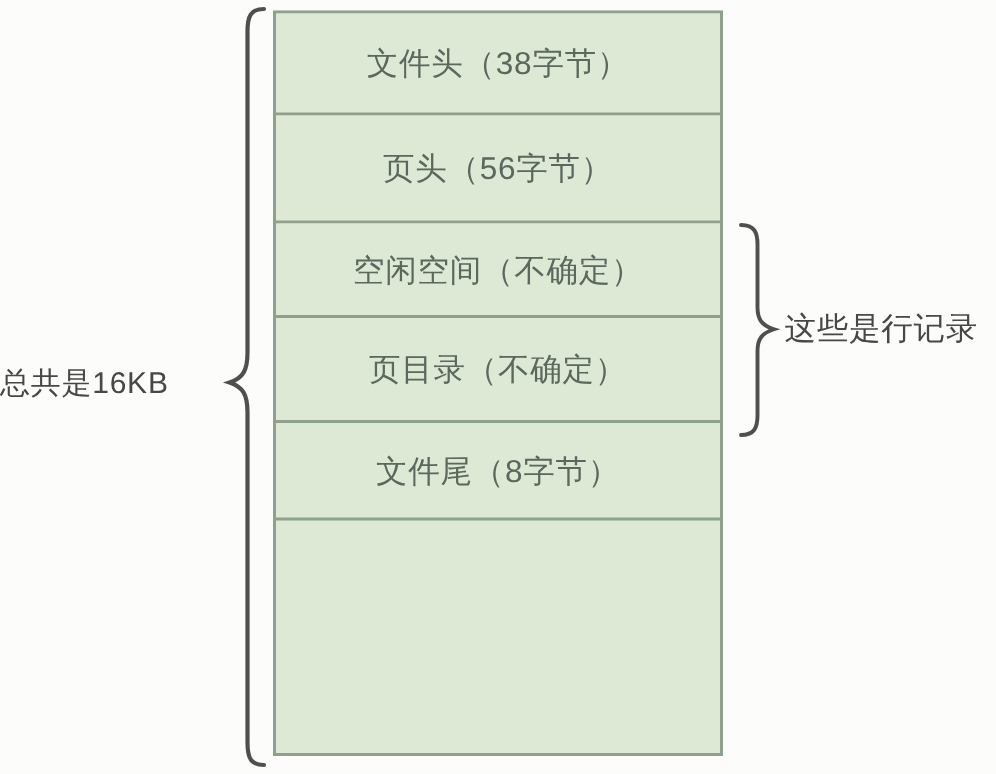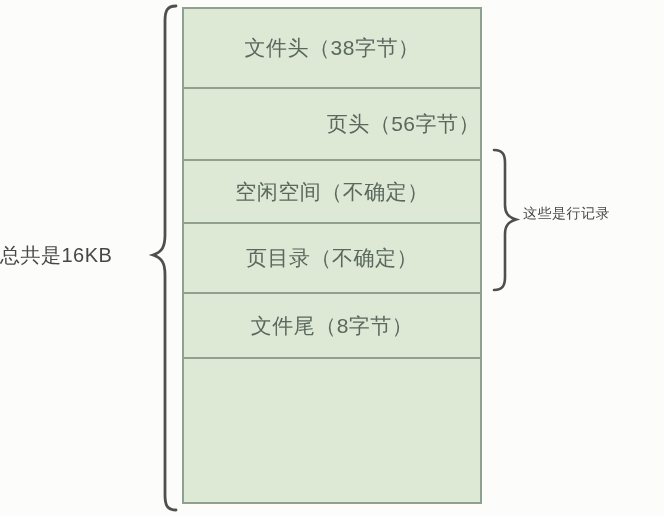--- a/index.html
+++ b/index.html
@@ -18,40 +18,40 @@
     box-sizing:border-box;border:2px solid var(--box-border);
     background:var(--box-fill);
     display:flex;flex-direction:column;
   }
   .row{
     box-sizing:border-box;
     display:flex;align-items:center;justify-content:center;
     border-bottom:2px solid var(--box-border);
     background:var(--box-fill);
   }
-  .row:nth-child(1){height:80px;}
-  .row:nth-child(2){height:72px;justify-content:flex-end;}
+  .row:nth-child(1){height:68px;}
+  .row:nth-child(2){height:72px;}
   .row:nth-child(3){height:63px;}
   .row:nth-child(4){height:70px;}
   .row:nth-child(5){height:65px;}
   .row:nth-child(6){height:68px;border-radius:13px;}
   .row:nth-child(7){height:87px;border-bottom:none;}
   .row span{
     font-size:21px;color:var(--box-text);letter-spacing:0.5px;white-space:nowrap;
   }
   .brace{position:absolute;color:var(--brace);}
   .brace svg{display:block;}
   .label-left{
     position:absolute;left:0;top:242px;width:149px;
     text-align:left;font-size:20px;color:var(--label-text);
     white-space:nowrap;letter-spacing:0.5px;
   }
   .label-right{
     position:absolute;left:523px;top:205px;
-    font-size:14px;color:var(--label-text);
+    font-size:21px;color:var(--label-text);
     white-space:nowrap;letter-spacing:0.5px;
   }
 </style>
 </head>
 <body style="--box-fill: #dde8d5; --box-border: #8fa08f; --box-text: #5a685e; --label-text: #474747; --brace: #4f4f4f;">
 
 <div class="label-left">总共是16KB</div>
 
 <div class="brace" style="left:146px;top:2px;">
   <svg width="36" height="512" viewBox="0 0 36 512" fill="none" aria-hidden="true">

